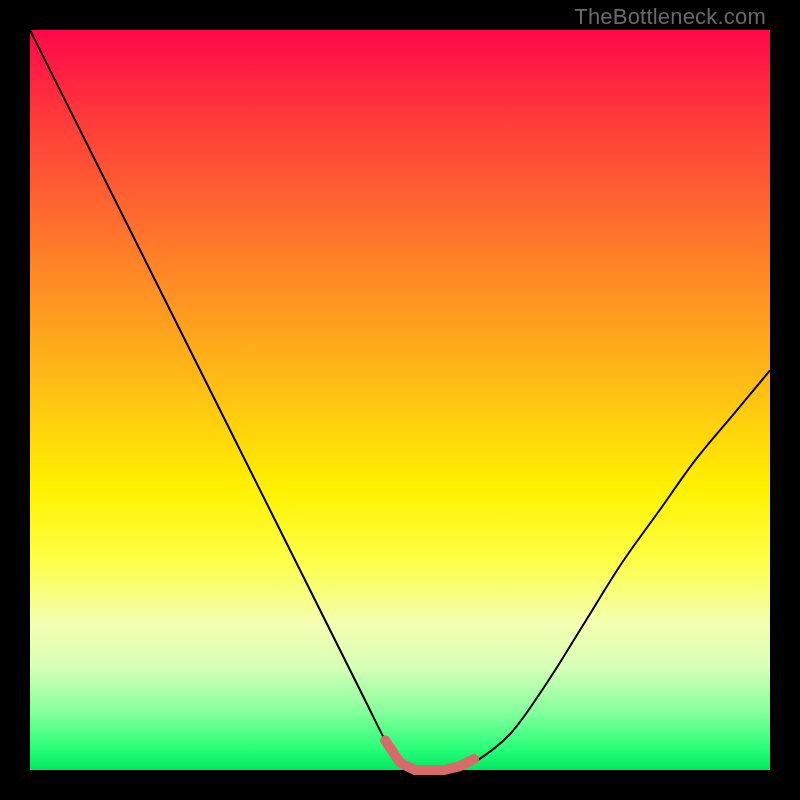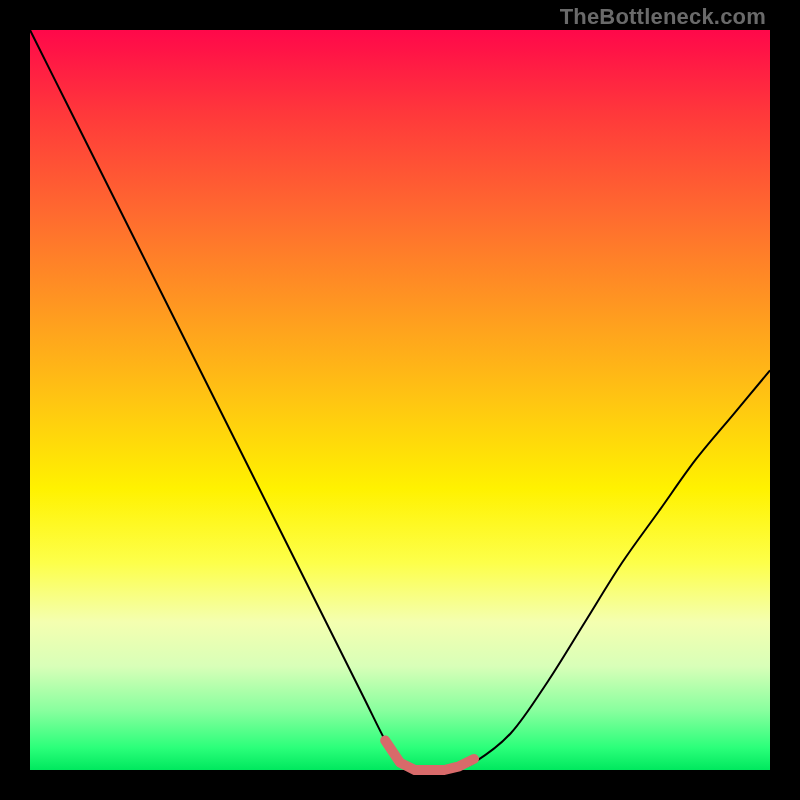--- a/index.html
+++ b/index.html
@@ -32,21 +32,21 @@
       #00e85e 100%
     );
   }
   .watermark {
     position: absolute;
     top: 4px;
     right: 34px;
     color: #6a6a6a;
     font-size: 22px;
     letter-spacing: 0.2px;
-    font-weight: 700;
+    font-weight: 400;
   }
   svg.plot {
     position: absolute;
     left: 30px;
     top: 30px;
     width: 740px;
     height: 740px;
     overflow: visible;
   }
   .curve {

